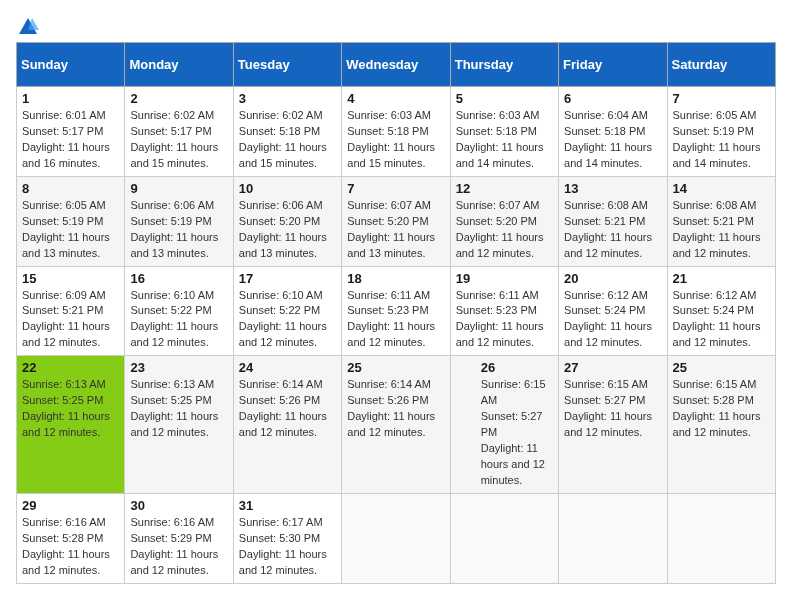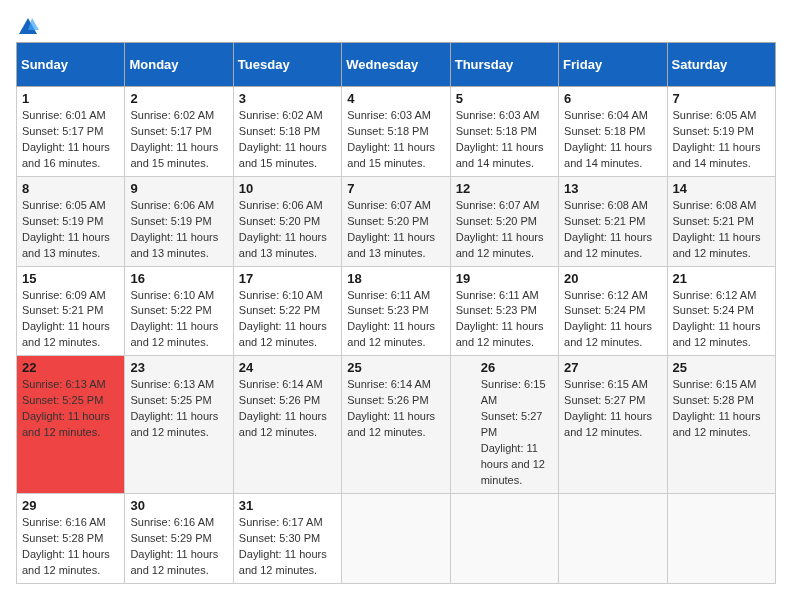--- a/index.html
+++ b/index.html
@@ -149,21 +149,21 @@
         <td><span class="day-num">18</span>
           <span class="day-detail">Sunrise: 6:11 AM<br>Sunset: 5:23 PM<br>Daylight: 11 hours and 12 minutes.</span></td>
         <td><span class="day-num">19</span>
           <span class="day-detail">Sunrise: 6:11 AM<br>Sunset: 5:23 PM<br>Daylight: 11 hours and 12 minutes.</span></td>
         <td><span class="day-num">20</span>
           <span class="day-detail">Sunrise: 6:12 AM<br>Sunset: 5:24 PM<br>Daylight: 11 hours and 12 minutes.</span></td>
         <td><span class="day-num">21</span>
           <span class="day-detail">Sunrise: 6:12 AM<br>Sunset: 5:24 PM<br>Daylight: 11 hours and 12 minutes.</span></td>
       </tr>
       <tr>
-        <td style="background: #ef4444; margin-left: 19px;"><span class="day-num">22</span>
+        <td style="background: #84cc16; margin-left: 19px;"><span class="day-num">22</span>
           <span class="day-detail">Sunrise: 6:13 AM<br>Sunset: 5:25 PM<br>Daylight: 11 hours and 12 minutes.</span></td>
         <td style="background: rgb(245, 245, 245);"><span class="day-num">23</span>
           <span class="day-detail">Sunrise: 6:13 AM<br>Sunset: 5:25 PM<br>Daylight: 11 hours and 12 minutes.</span></td>
         <td style="background: rgb(245, 245, 245);"><span class="day-num">24</span>
           <span class="day-detail">Sunrise: 6:14 AM<br>Sunset: 5:26 PM<br>Daylight: 11 hours and 12 minutes.</span></td>
         <td style="background: rgb(245, 245, 245);"><span class="day-num">25</span>
           <span class="day-detail">Sunrise: 6:14 AM<br>Sunset: 5:26 PM<br>Daylight: 11 hours and 12 minutes.</span></td>
         <td style="background: rgb(245, 245, 245); padding-left: 30px;"><span class="day-num">26</span>
           <span class="day-detail">Sunrise: 6:15 AM<br>Sunset: 5:27 PM<br>Daylight: 11 hours and 12 minutes.</span></td>
         <td style="background: rgb(245, 245, 245);"><span class="day-num">27</span>

